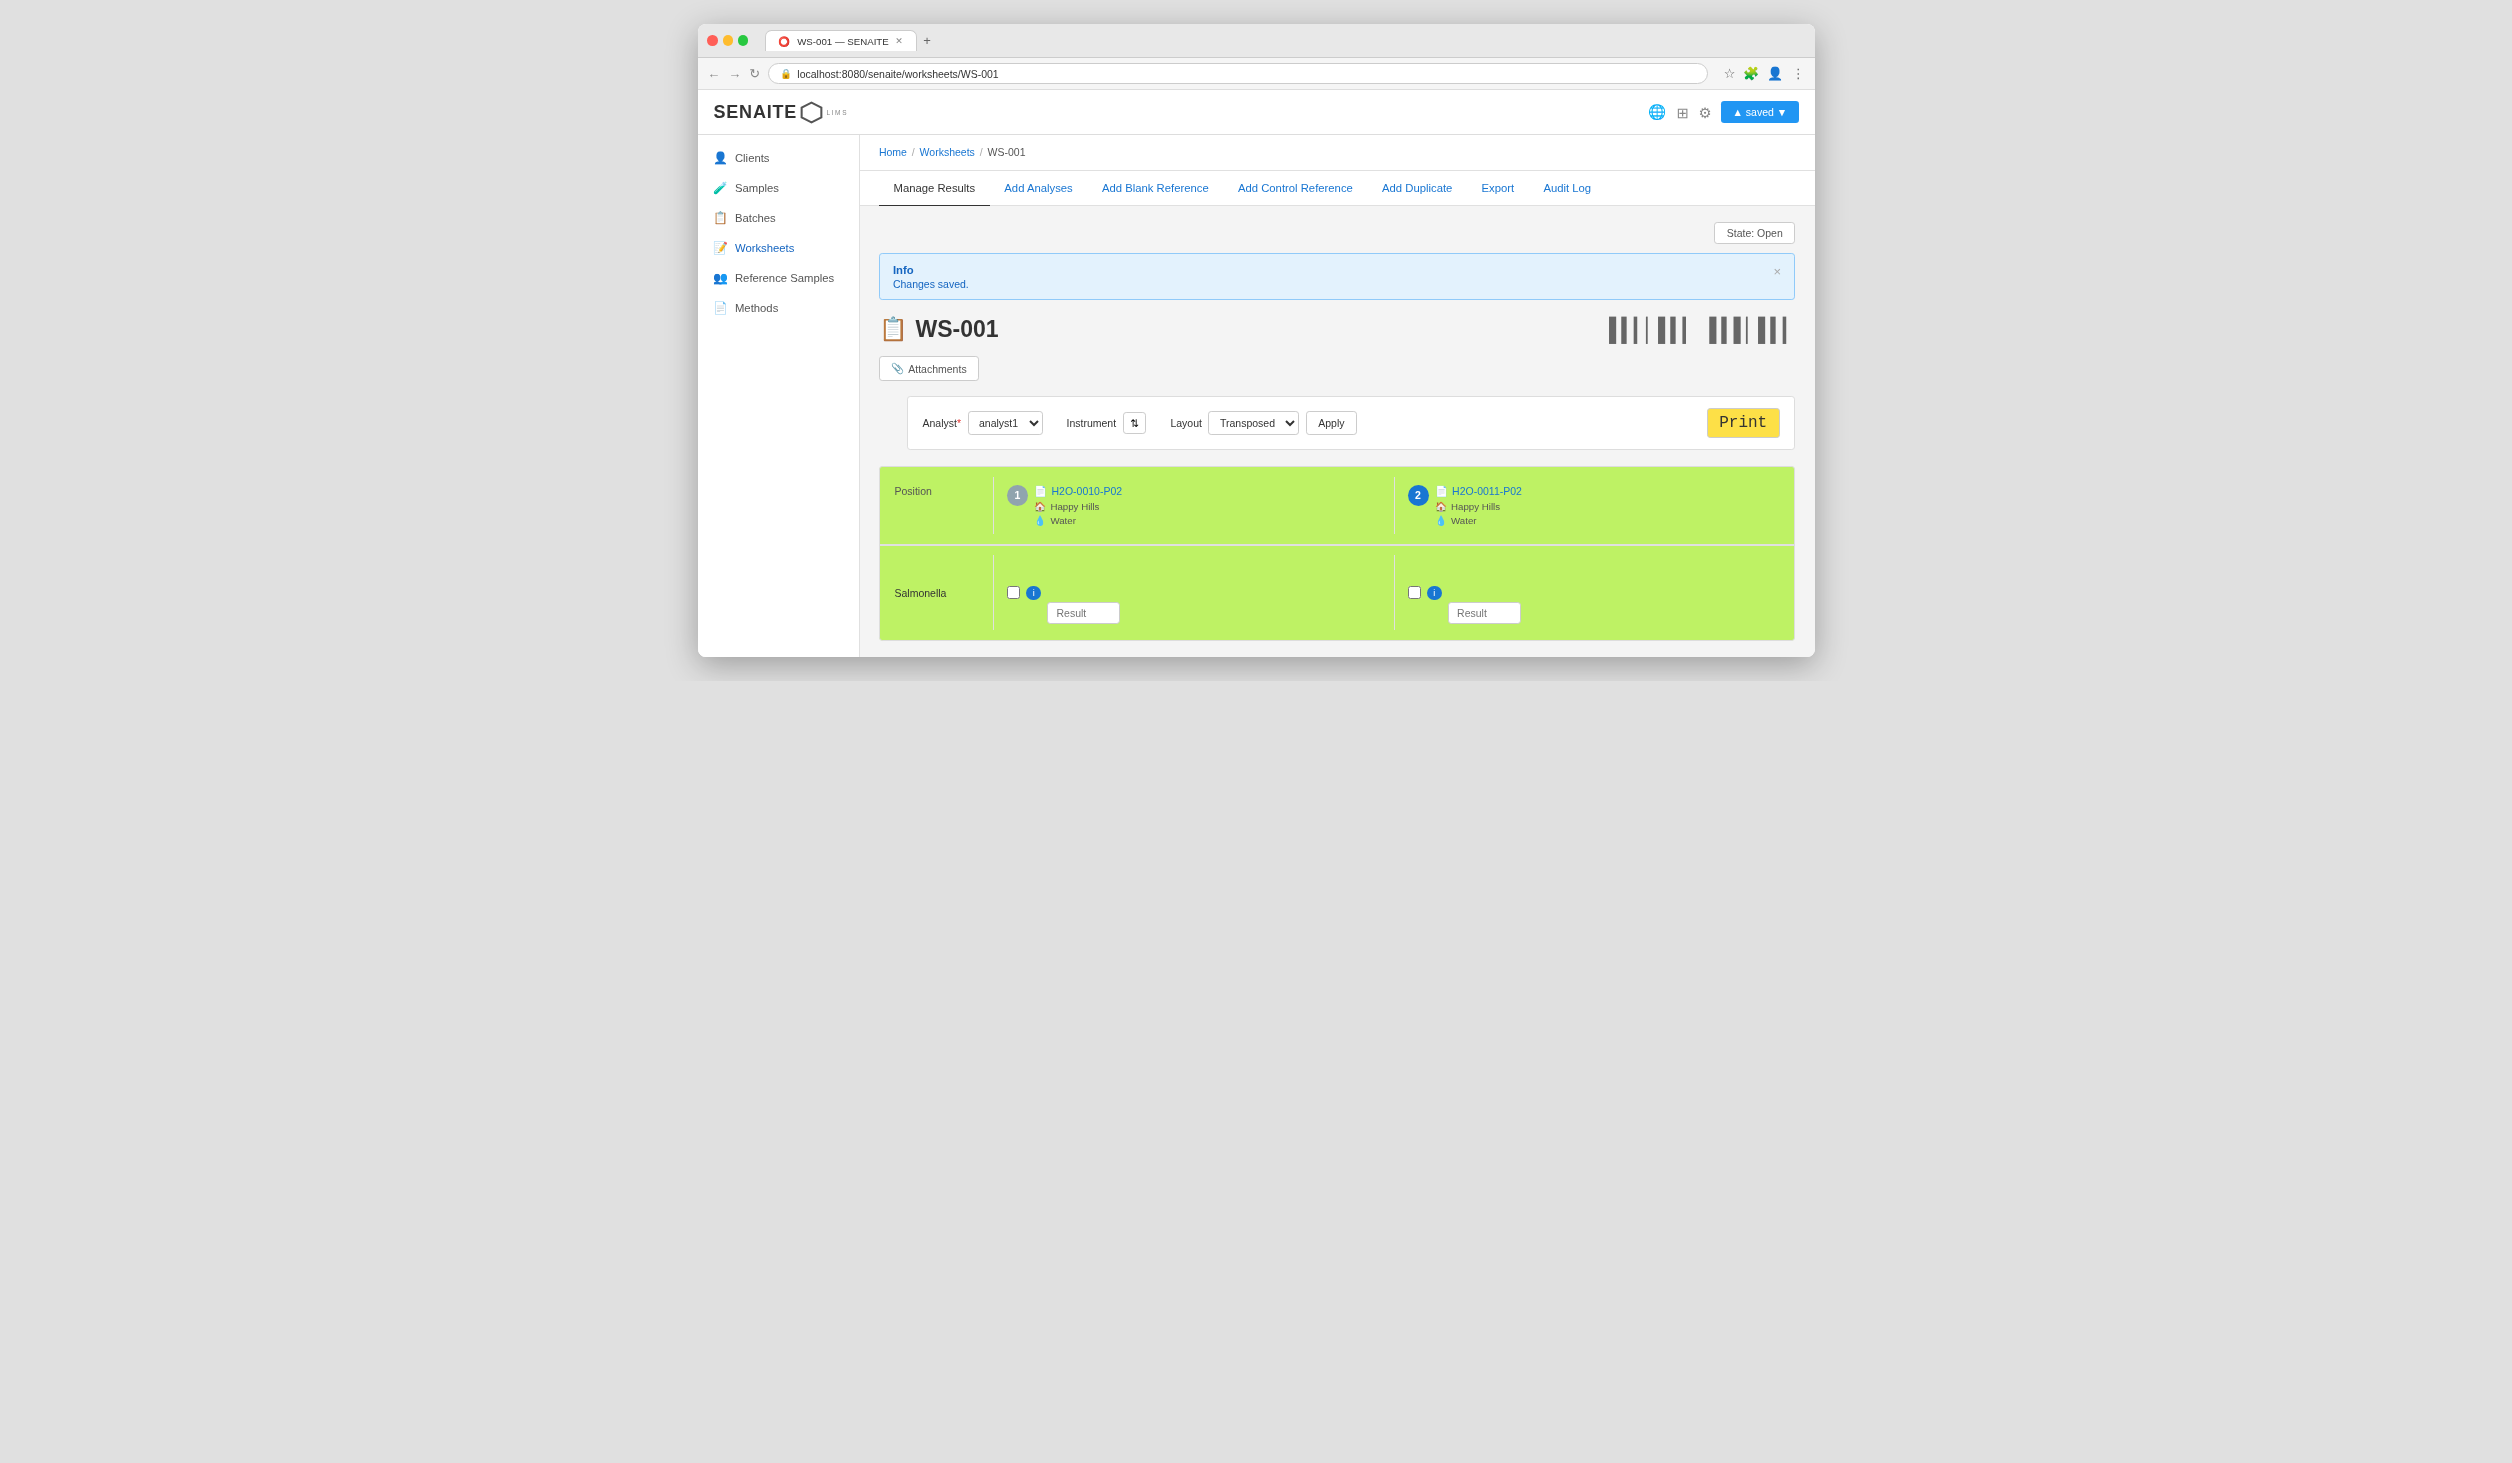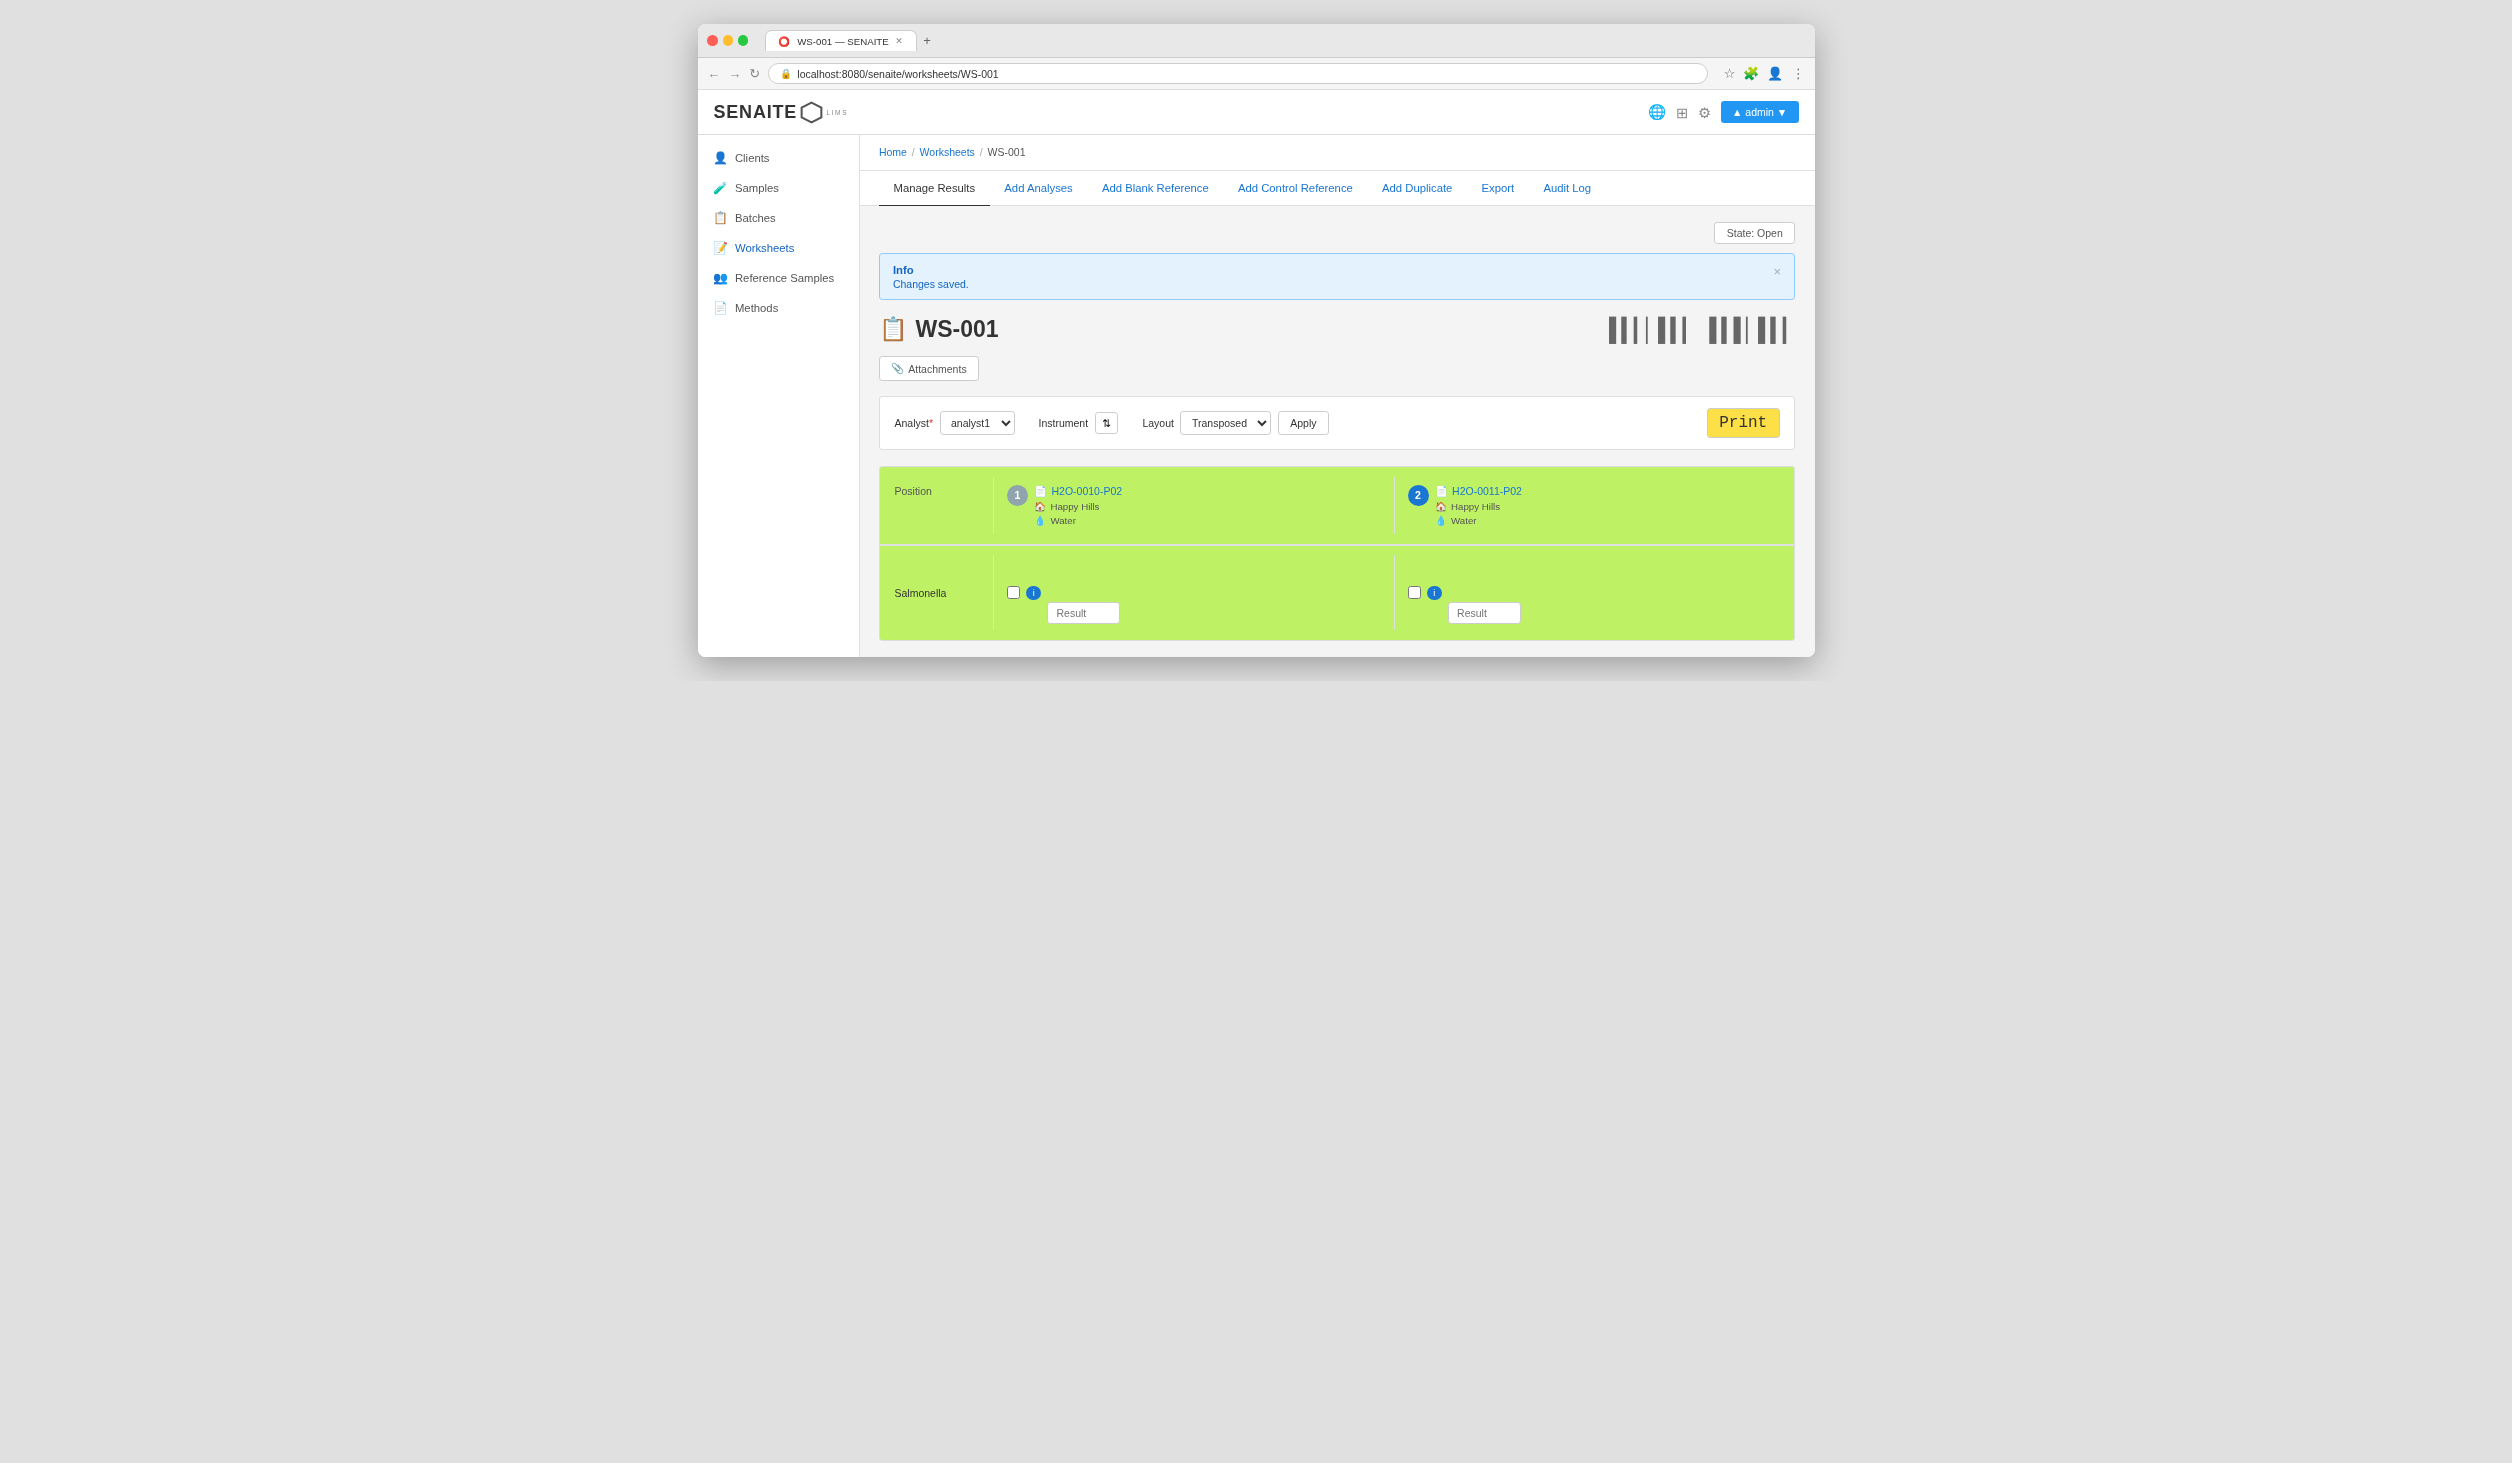--- a/index.html
+++ b/index.html
@@ -242,20 +242,21 @@
     
     .form-row {
       display: flex;
       align-items: center;
       gap: 24px;
       background: #fff;
       border: 0.8px solid #ddd;
       border-radius: 3.2px;
       padding: 11.3px 14.6px;
       margin-bottom: 16px;
+      margin-left: 28px;
     }
     .form-group {
       display: flex;
       align-items: center;
       gap: 6.5px;
     }
     .form-label { font-size: 10.5px; color: #333; font-weight: 500; }
     .form-select, .form-input-small {
       border: 0.8px solid #ccc;
       border-radius: 3.2px;
@@ -430,21 +431,21 @@
         <polygon points="14,2 26,8 26,20 14,26 2,20 2,8" fill="none" stroke="#555" stroke-width="2.5"></polygon>
       </svg>
       <div style="display:flex;flex-direction:column;justify-content:flex-end;">
         <span style="font-size:6.5px;color:#888;letter-spacing:1.6px;">LIMS</span>
       </div>
     </div>
     <div class="topbar-right">
       <span class="topbar-icon">🌐</span>
       <span class="topbar-icon">⊞</span>
       <span class="topbar-icon">⚙</span>
-      <button class="topbar-btn">▲ admin ▼</button>
+      <button class="topbar-btn">▲ saved ▼</button>
     </div>
   </div>
 
   <div class="app-layout">
 
     <div class="sidebar">
       <div class="sidebar-item">
         <span class="sidebar-icon">👤</span>
         <span>Clients</span>
       </div>

